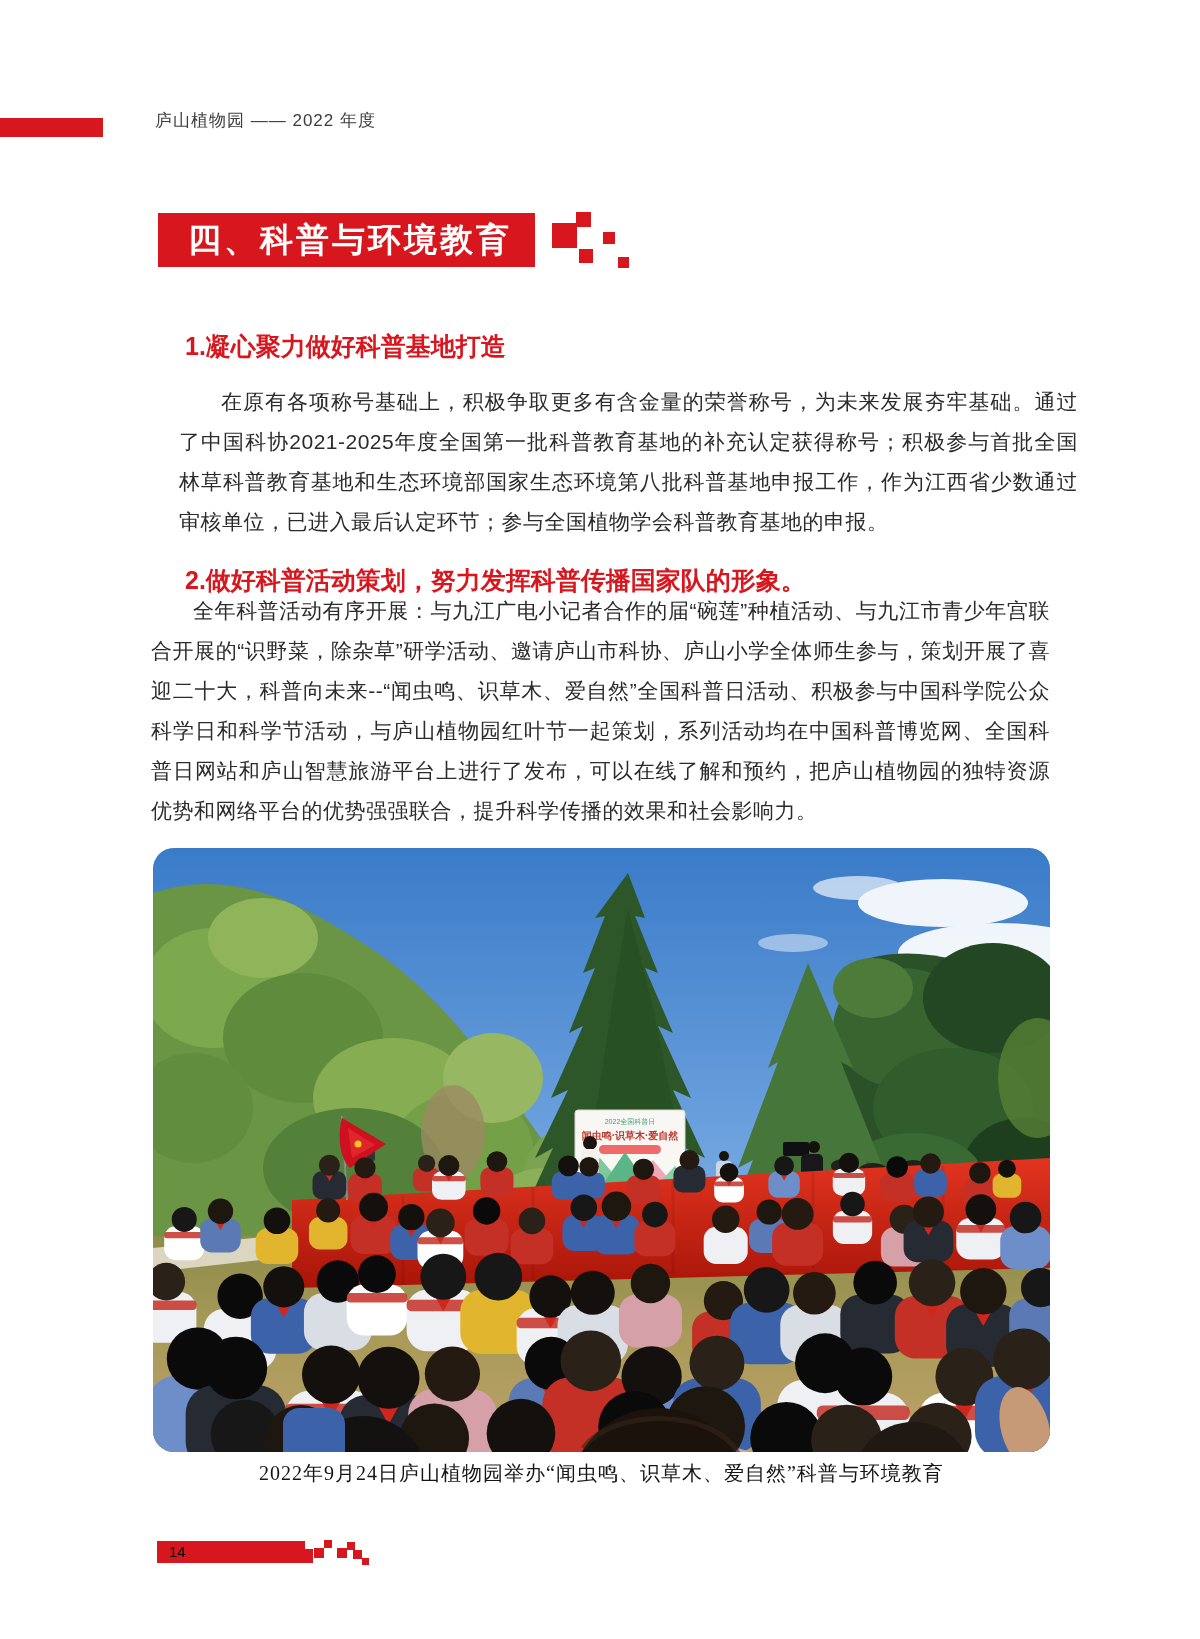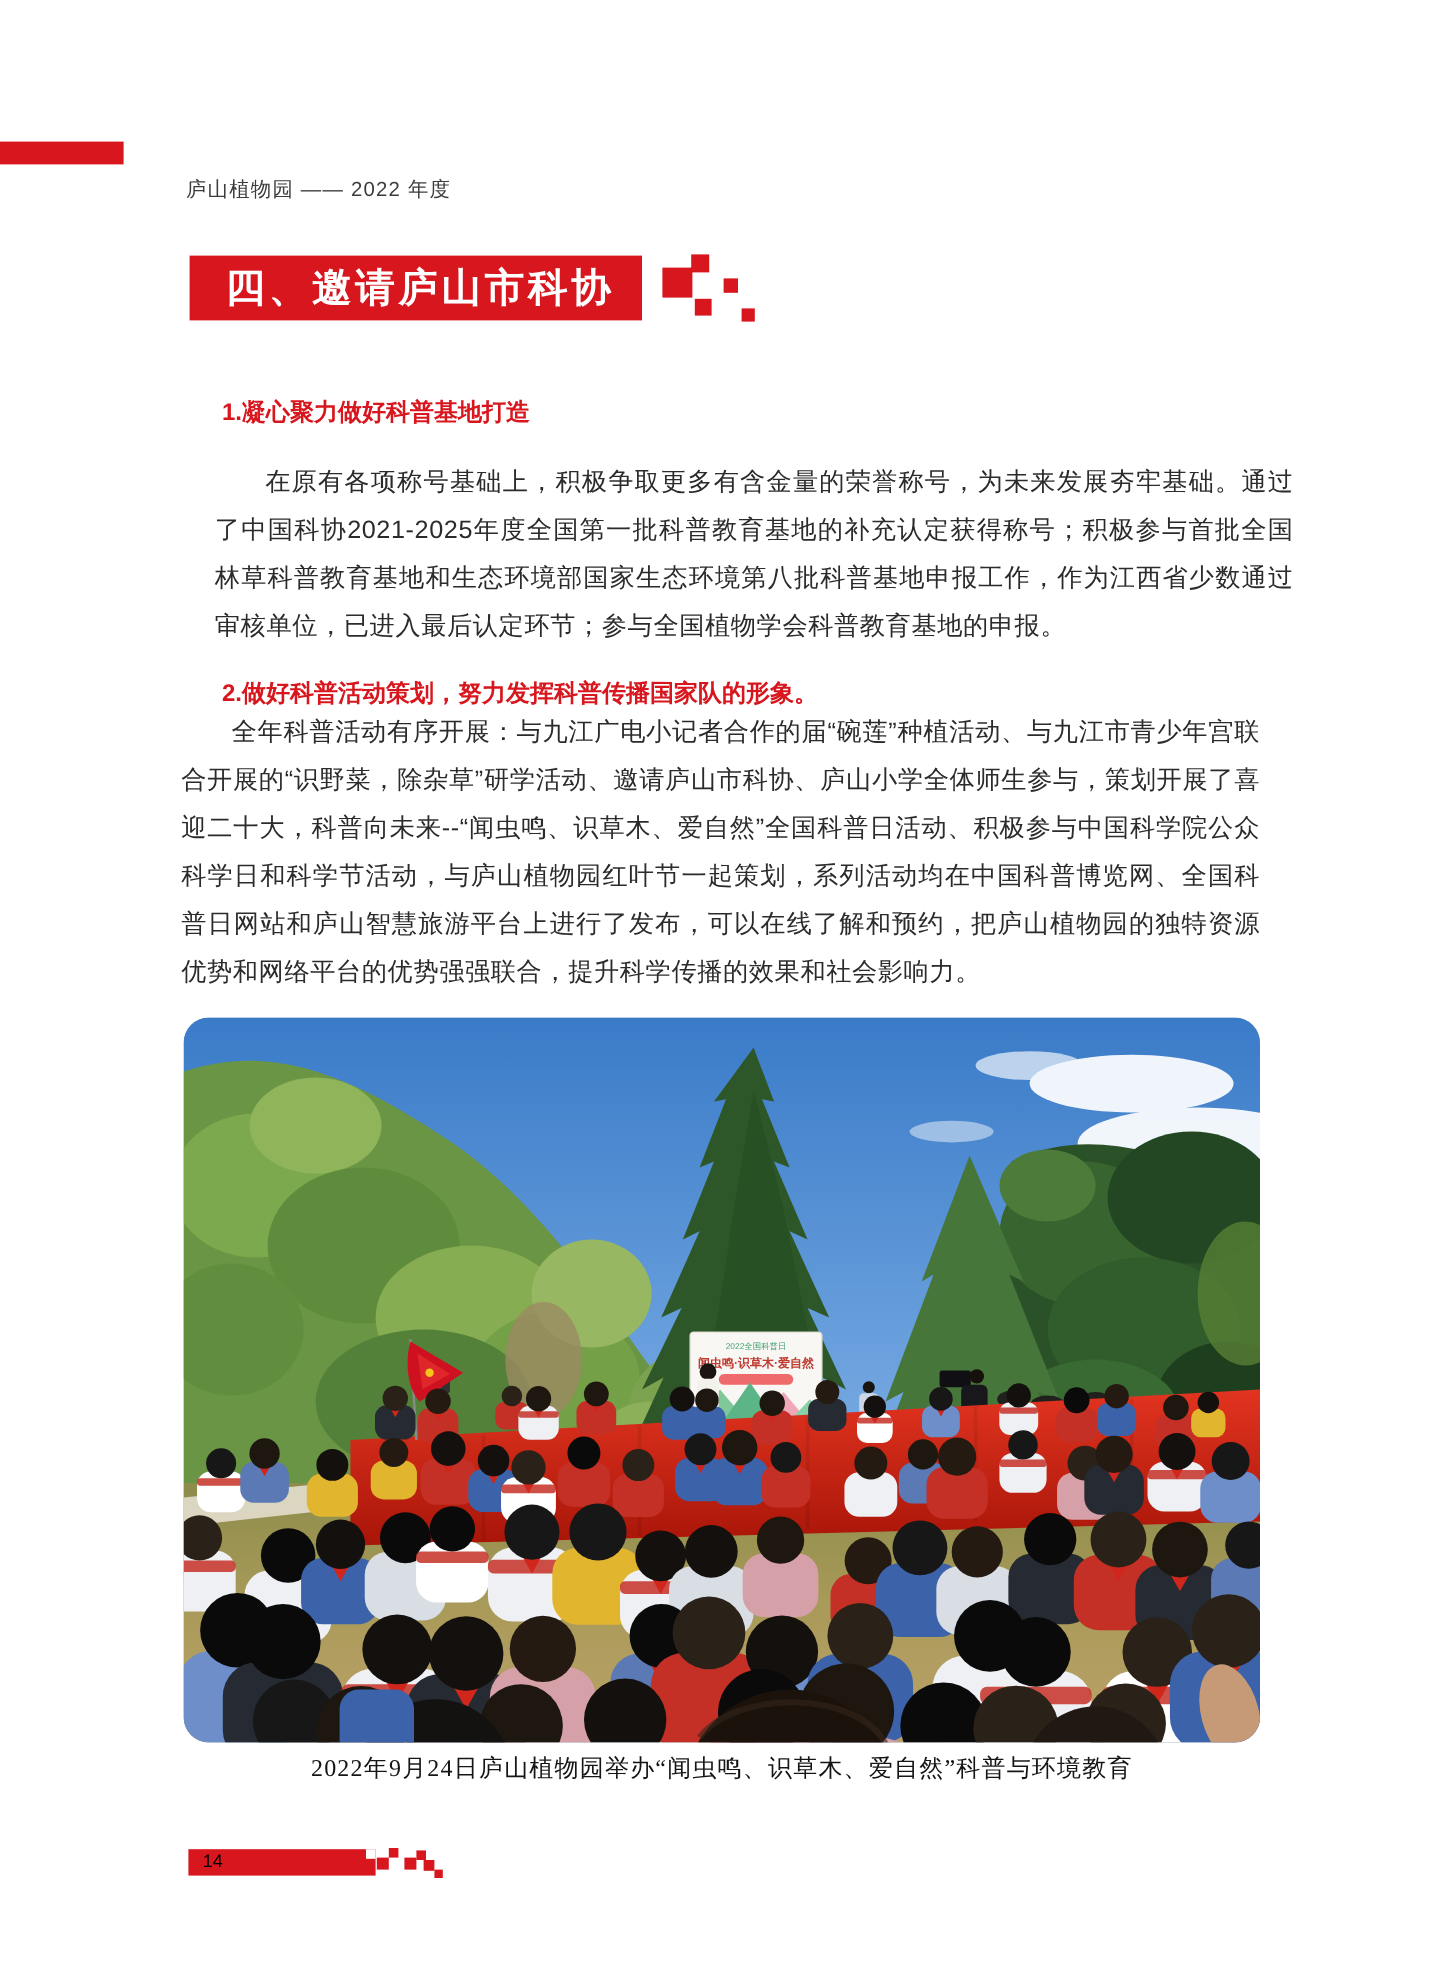--- a/index.html
+++ b/index.html
@@ -1,27 +1,27 @@
 <!DOCTYPE html>
 <html style="--accent: #d7161e;"><head>
 <meta charset="utf-8">
 <style>
   html,body{margin:0;padding:0;background:#ffffff;}
   .page{position:relative;width:1200px;height:1639px;background:#ffffff;overflow:hidden;
         font-family:"Liberation Sans","DejaVu Sans",sans-serif;}
   
   .top-red-bar{position:absolute;left:0;top:118px;width:103px;height:19px;background:var(--accent,#d7161e);}
-  .header-title{position:absolute;left:155px;top:109px;font-size:17px;color:#3c3c3c;letter-spacing:1px;margin-top:37px;}
+  .header-title{position:absolute;left:155px;top:109px;font-size:17px;color:#3c3c3c;letter-spacing:1px;}
   
   .section-banner{position:absolute;left:158px;top:213px;width:377px;height:54px;background:var(--accent,#d7161e);
         color:#ffffff;font-size:33px;font-weight:700;line-height:54px;padding-left:30px;box-sizing:border-box;
         letter-spacing:3px;white-space:nowrap;}
   .banner-decor{position:absolute;left:540px;top:205px;}
   
-  .sub-heading{position:absolute;left:185px;width:880px;font-size:20px;font-weight:700;color:var(--accent,#d7161e);}
+  .sub-heading{position:absolute;left:185px;width:880px;font-size:25px;font-weight:700;color:var(--accent,#d7161e);}
   .h1{top:330px;} .h2{top:564px;}
   .para{position:absolute;left:151px;width:899px;font-size:21px;line-height:40px;color:#2b2b2b;
         text-align:justify;text-indent:2em;letter-spacing:0.5px;}
   .p1{top:382px;margin-left:28px;} .p2{top:591px;}
   
   .photo{position:absolute;left:153px;top:848px;width:897px;height:604px;overflow:hidden;background:#9db2c9;border-radius:21px;}
   .photo svg{display:block;}
   .caption{position:absolute;left:153px;top:1460px;width:897px;text-align:center;
         font-family:"Liberation Serif","DejaVu Serif",serif;font-size:20px;color:#151515;letter-spacing:1px;}
   
@@ -31,21 +31,21 @@
   .footer-decor{position:absolute;left:313px;top:1538px;}
 </style>
 </head>
 <body>
 
 <div class="page">
 
   <div class="top-red-bar"></div>
   <div class="header-title">庐山植物园 —— 2022 年度</div>
 
-  <div class="section-banner">四、邀请庐山市科协</div>
+  <div class="section-banner">四、科普与环境教育</div>
   <svg class="banner-decor" width="100" height="70" viewBox="0 0 100 70">
     <g fill="#d7161e">
       <rect x="12" y="18" width="25" height="25"></rect>
       <rect x="36" y="7" width="15" height="15"></rect>
       <rect x="39" y="44" width="14" height="14"></rect>
       <rect x="63" y="27" width="12" height="12"></rect>
       <rect x="78" y="52" width="11" height="11"></rect>
     </g>
   </svg>
 

